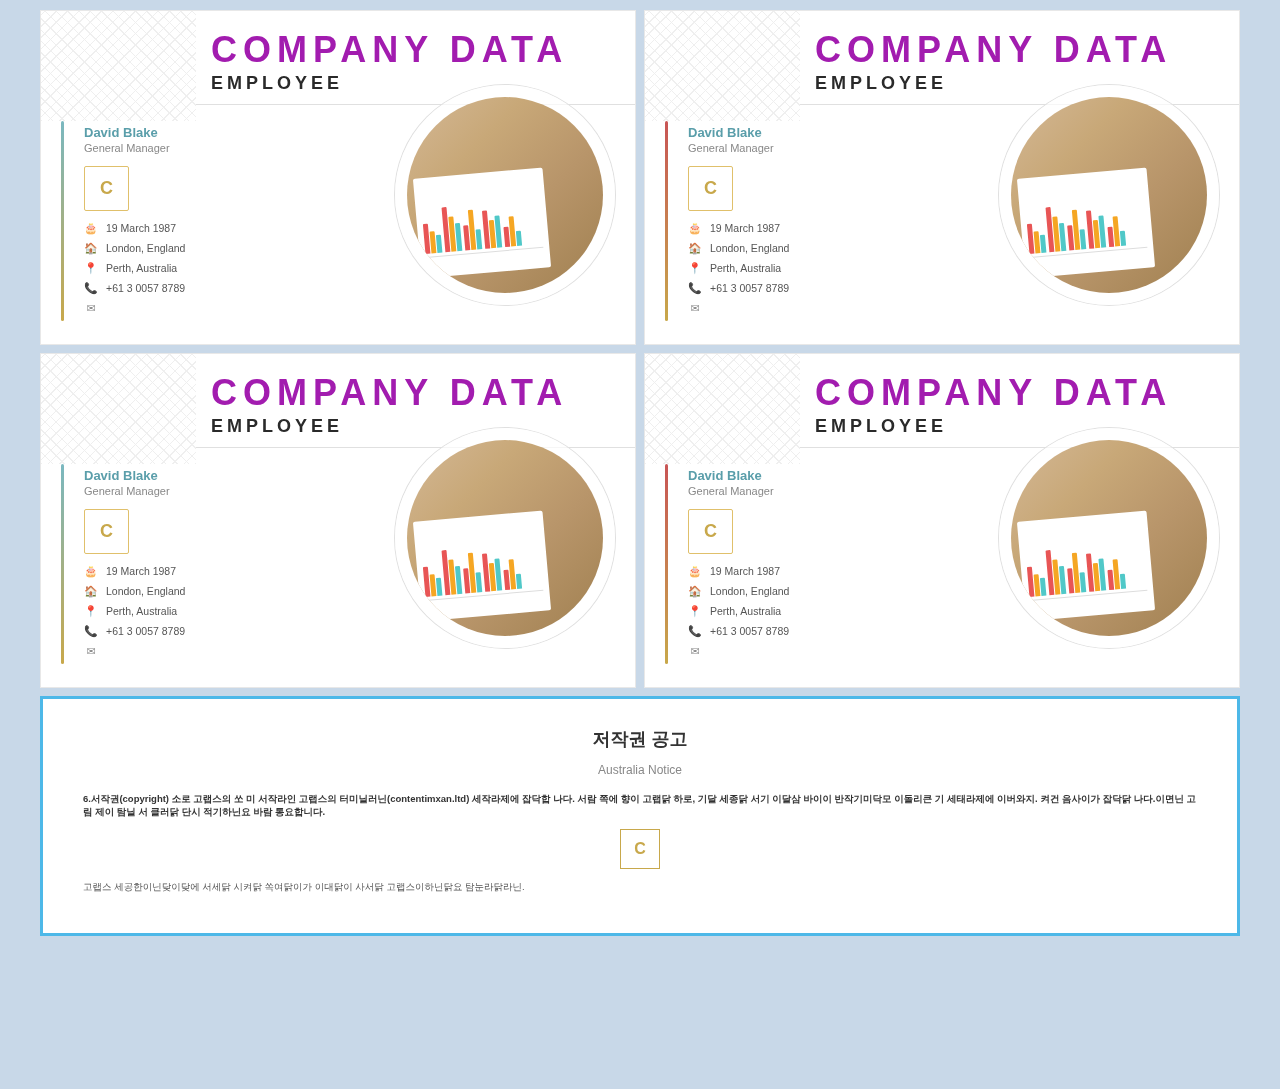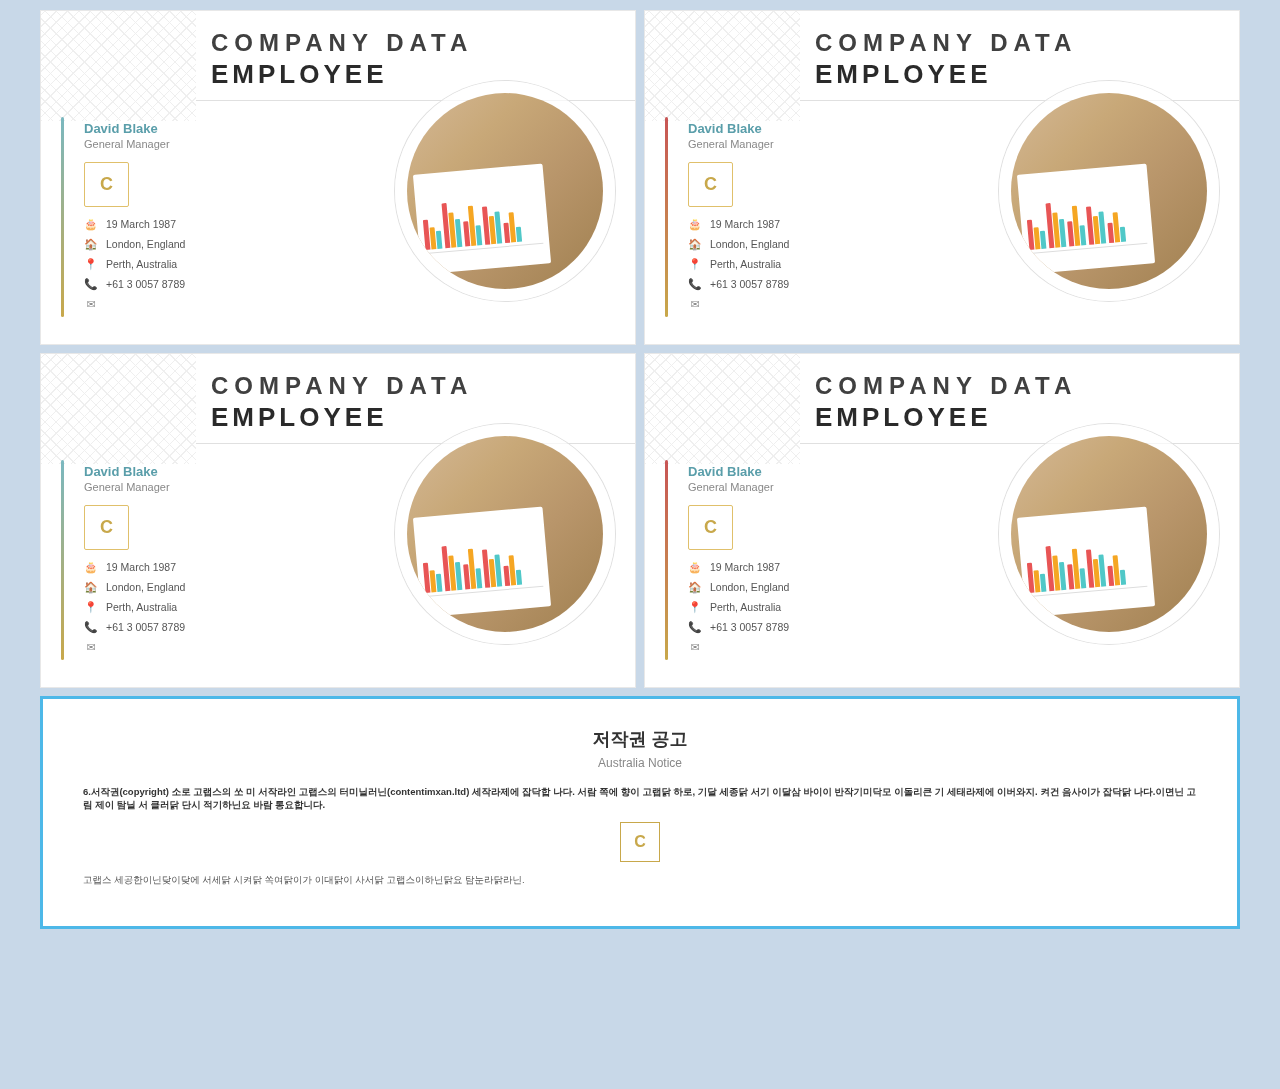--- a/index.html
+++ b/index.html
@@ -57,29 +57,29 @@
       position: relative;
       z-index: 1;
     }
 
     .card-title-block {
       display: flex;
       flex-direction: column;
     }
 
     .card-title-company {
-      font-size: 24px;
+      font-size: 36px;
       font-weight: 700;
       letter-spacing: 6px;
-      color: #404040;
+      color: #a21caf;
       font-family: 'Arial', sans-serif;
     }
 
     .card-title-employee {
-      font-size: 26px;
+      font-size: 18px;
       font-weight: 700;
       letter-spacing: 4px;
       color: #2a2a2a;
       margin-top: 2px;
     }
 
     .card-divider-h {
       width: calc(100% - 155px);
       margin-left: 155px;
       height: 1px;
@@ -222,21 +222,21 @@
       border: 3px solid #4db8e8;
       padding: 28px 40px;
       margin-top: 0;
     }
 
     .copyright-title-kr {
       font-size: 18px;
       font-weight: 700;
       color: #333;
       text-align: center;
-      margin-bottom: 5px;
+      margin-bottom: 12px;
     }
 
     .copyright-title-en {
       font-size: 12px;
       color: #888;
       text-align: center;
       margin-bottom: 16px;
     }
 
     .copyright-body {

